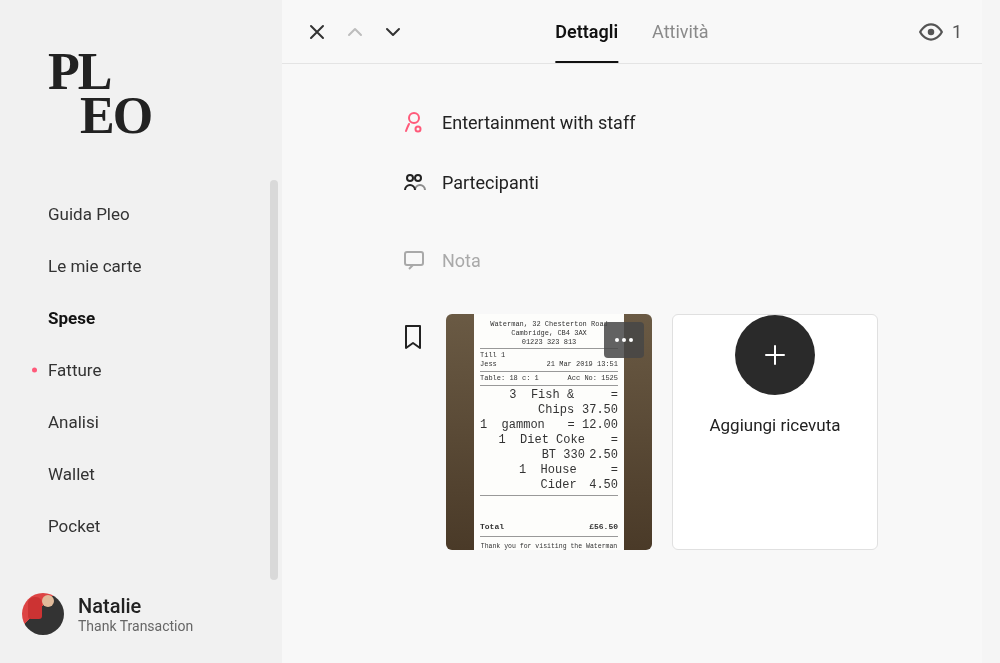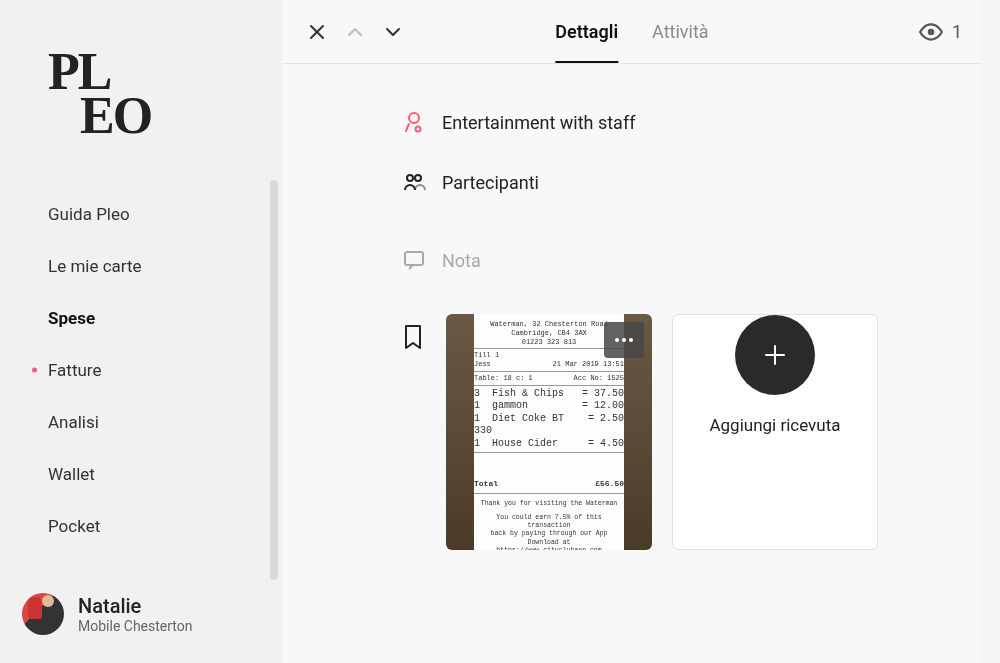--- a/index.html
+++ b/index.html
@@ -200,32 +200,32 @@
     overflow:hidden;
     background: linear-gradient(#6a5a44,#4a3a28);
     display:flex;
     align-items:center;
     justify-content:center;
   }
   .receipt-paper {
     width: 150px;
     height: 100%;
     background:#fdfdfb;
-    padding: 6px 0;
+    padding: 6px 6px;
     font-family: "Courier New", monospace;
     font-size: 7px;
     line-height:1.25;
     color:#333;
     text-align:center;
     display:flex;
     flex-direction:column;
   }
   .receipt-paper .hdr { font-size:7px; }
   .receipt-paper .line { border-top:1px solid #999; margin:2px 0; }
-  .receipt-paper .body { text-align:left; font-size:10px; }
+  .receipt-paper .body { text-align:right; font-size:12px; }
   .receipt-paper .rrow { display:flex; justify-content:space-between; }
   .receipt-paper .total { display:flex; justify-content:space-between; font-weight:bold; font-size:8px; padding:2px 0;margin-top:22px;}
   .receipt-paper .footer { font-size:6.5px; margin-top:4px; }
   .receipt-menu {
     position:absolute;
     top:8px; right:8px;
     width:40px; height:36px;
     background: rgba(70,70,70,0.85);
     border-radius:4px;
     display:flex;
@@ -275,21 +275,21 @@
       <div class="nav-item"><span class="dot"></span><span>Fatture</span></div>
       <div class="nav-item"><span>Analisi</span></div>
       <div class="nav-item"><span>Wallet</span></div>
       <div class="nav-item"><span>Pocket</span></div>
     </nav>
     <div class="sidebar-scrollbar"></div>
     <div class="user">
       <div class="avatar"></div>
       <div>
         <div class="user-name">Natalie</div>
-        <div class="user-sub">Mobile Chesterton</div>
+        <div class="user-sub">Thank Transaction</div>
       </div>
     </div>
   </aside>
 
   <main class="main">
     <div class="topbar">
       <div class="top-controls">
         <div class="icon-btn">
           <svg width="18" height="18" viewBox="0 0 18 18">
               <path d="M3 3 L15 15 M15 3 L3 15" stroke="currentColor" stroke-width="2" fill="none" stroke-linecap="round"></path>

